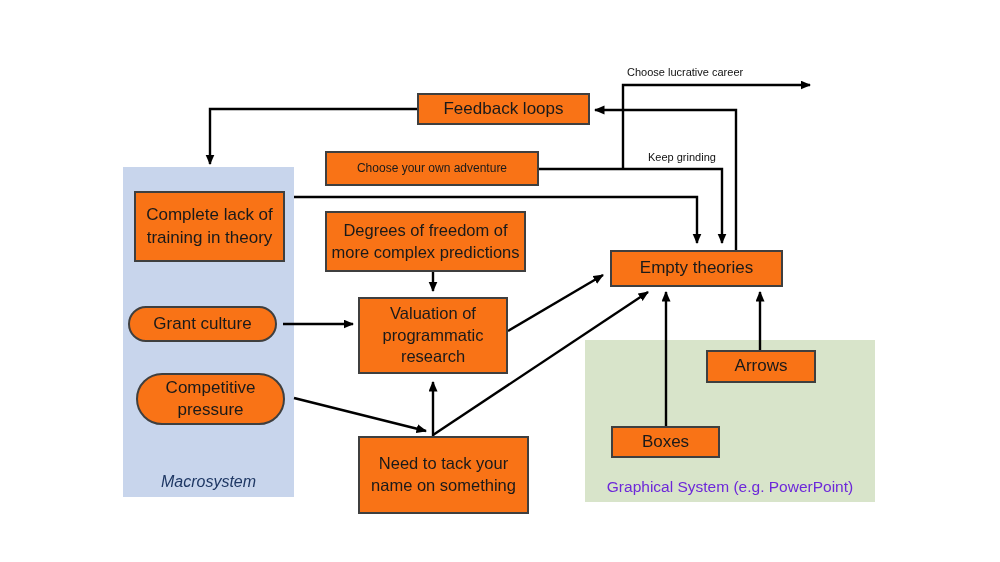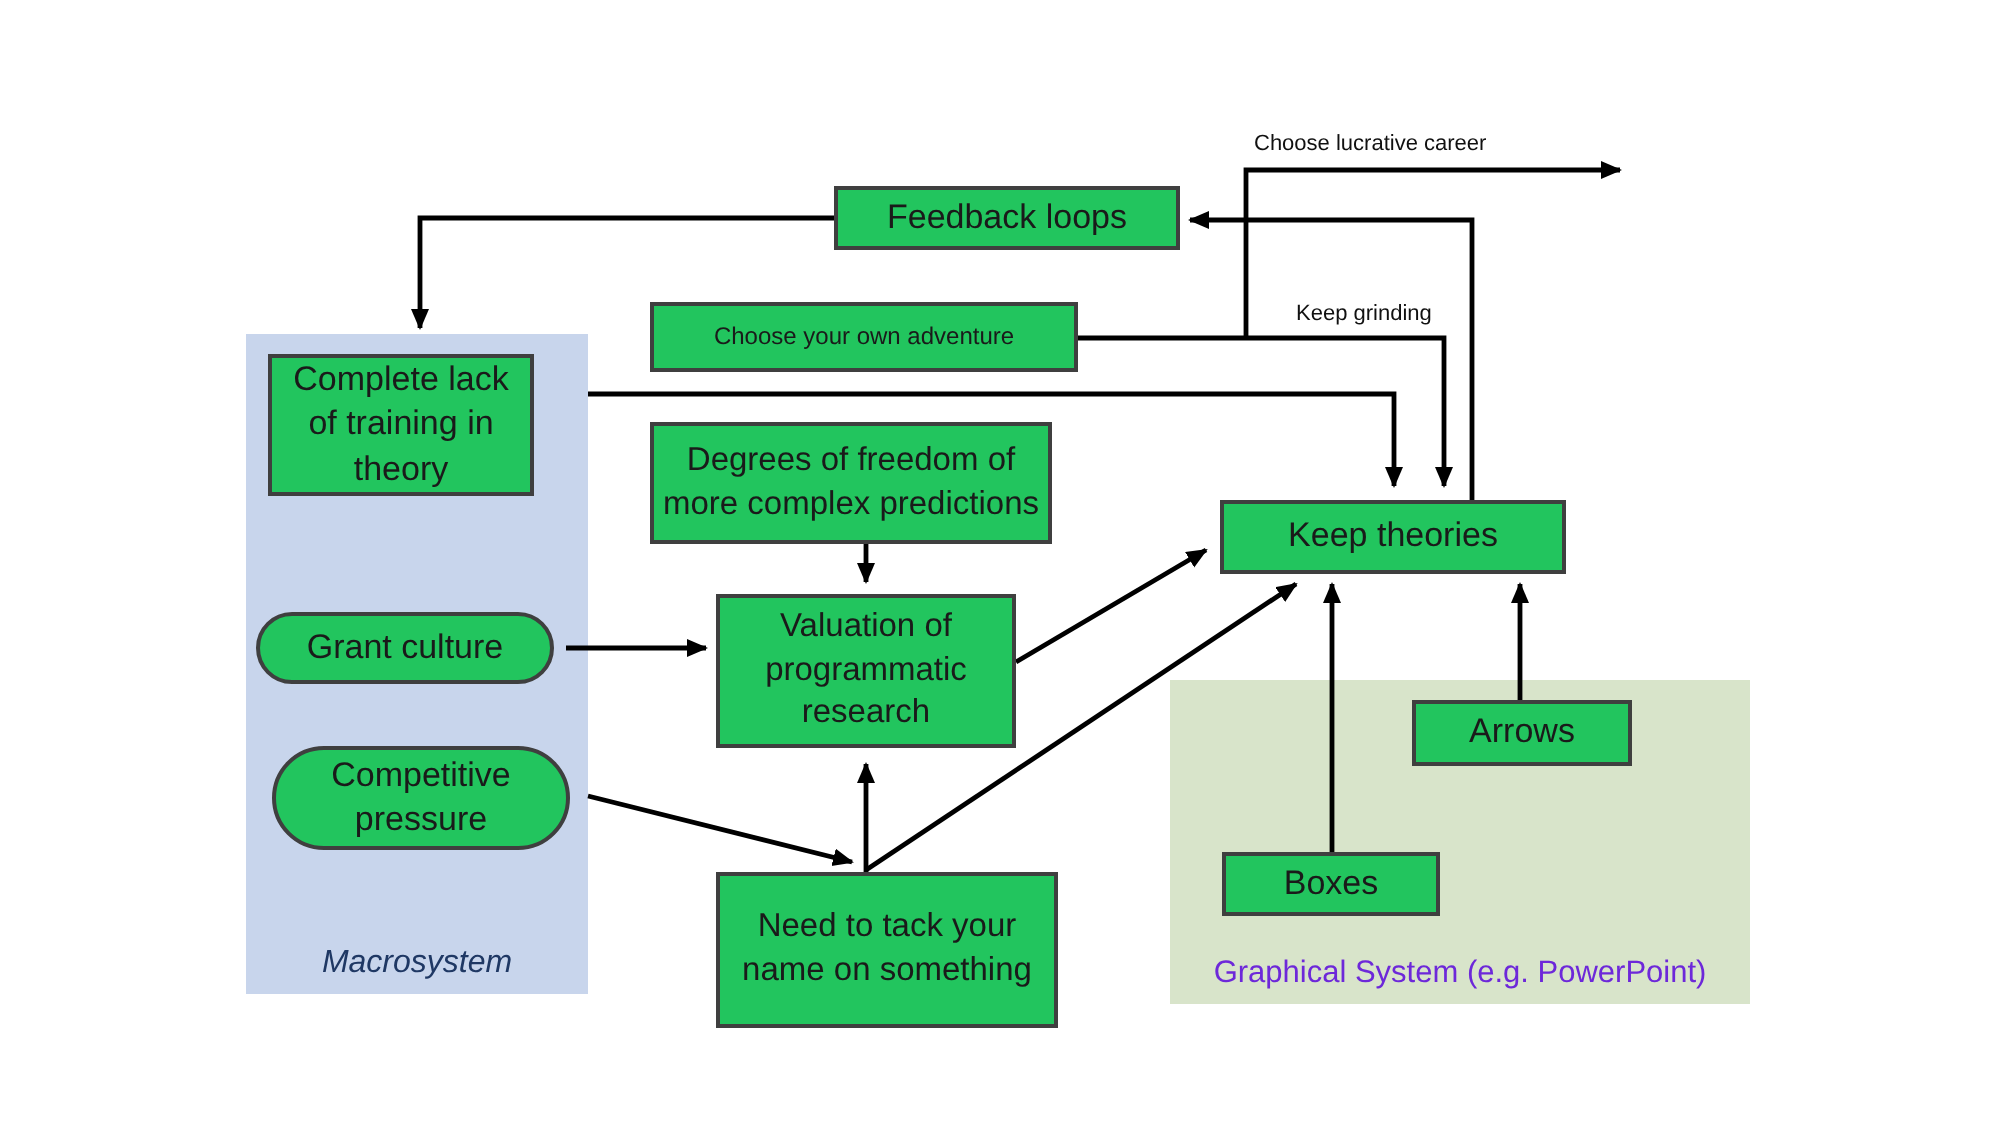--- a/index.html
+++ b/index.html
@@ -11,42 +11,42 @@
     color:#1a1a1a;
     overflow:hidden;
   }
   .region{position:absolute;}
   .region-label{
     position:absolute;bottom:6px;left:0;right:0;
     text-align:center;font-weight:500;
   }
   .node{
     position:absolute;box-sizing:border-box;
-    background:#22c55e;border:2px solid #3f3f3f;
+    background:#f97316;border:2px solid #3f3f3f;
     display:flex;align-items:center;justify-content:center;
     text-align:center;line-height:1.32;
     padding:2px 4px;
   }
   .fs17{font-size:17px;}
   .fs16{font-size:16.5px;}
   .fs14{font-size:12px;}
   .edge-label{
     position:absolute;font-size:11px;font-weight:normal;color:#111;
     white-space:nowrap;
   }
   #edges-svg{
     position:absolute;left:0;top:0;width:1000px;height:562px;
     pointer-events:none;
   }
   #edges-svg polyline{fill:none;stroke:#000;stroke-width:2.4;}
 
   
   #n-feedback    {left:417px;top:93px; width:173px;height:32px;}
   #n-adventure   {left:325px;top:151px;width:214px;height:35px;}
-  #n-lack        {left:134px;top:177px;width:133px;height:71px;}
+  #n-lack        {left:134px;top:191px;width:151px;height:71px;}
   #n-degrees     {left:325px;top:211px;width:201px;height:61px;}
   #n-empty       {left:610px;top:250px;width:173px;height:37px;}
   #n-grant       {left:128px;top:306px;width:149px;height:36px;border-radius:18px;}
   #n-valuation   {left:358px;top:297px;width:150px;height:77px;}
   #n-competitive {left:136px;top:373px;width:149px;height:52px;border-radius:26px;}
   #n-need        {left:358px;top:436px;width:171px;height:78px;}
   #n-arrows      {left:706px;top:350px;width:110px;height:33px;}
   #n-boxes      {left:611px;top:426px;width:109px;height:32px;}
 
   
@@ -92,21 +92,21 @@
       <polyline points="760,350 760,292" marker-end="url(#arrowhead)"></polyline>
     </svg>
 
   <div class="edge-label" id="lbl-lucrative">Choose lucrative career</div>
   <div class="edge-label" id="lbl-grinding">Keep grinding</div>
 
   <div class="node fs17" id="n-feedback">Feedback loops</div>
   <div class="node fs14" id="n-adventure">Choose your own adventure</div>
   <div class="node fs17" id="n-lack">Complete lack of training in theory</div>
   <div class="node fs16" id="n-degrees">Degrees of freedom of more complex predictions</div>
-  <div class="node fs17" id="n-empty">Keep theories</div>
+  <div class="node fs17" id="n-empty">Empty theories</div>
   <div class="node fs17" id="n-grant">Grant culture</div>
   <div class="node fs16" id="n-valuation">Valuation of programmatic research</div>
   <div class="node fs17" id="n-competitive">Competitive pressure</div>
   <div class="node fs16" id="n-need">Need to tack your name on something</div>
   <div class="node fs17" id="n-arrows">Arrows</div>
   <div class="node fs17" id="n-boxes">Boxes</div>
 
 </div>
 
 </body></html>

